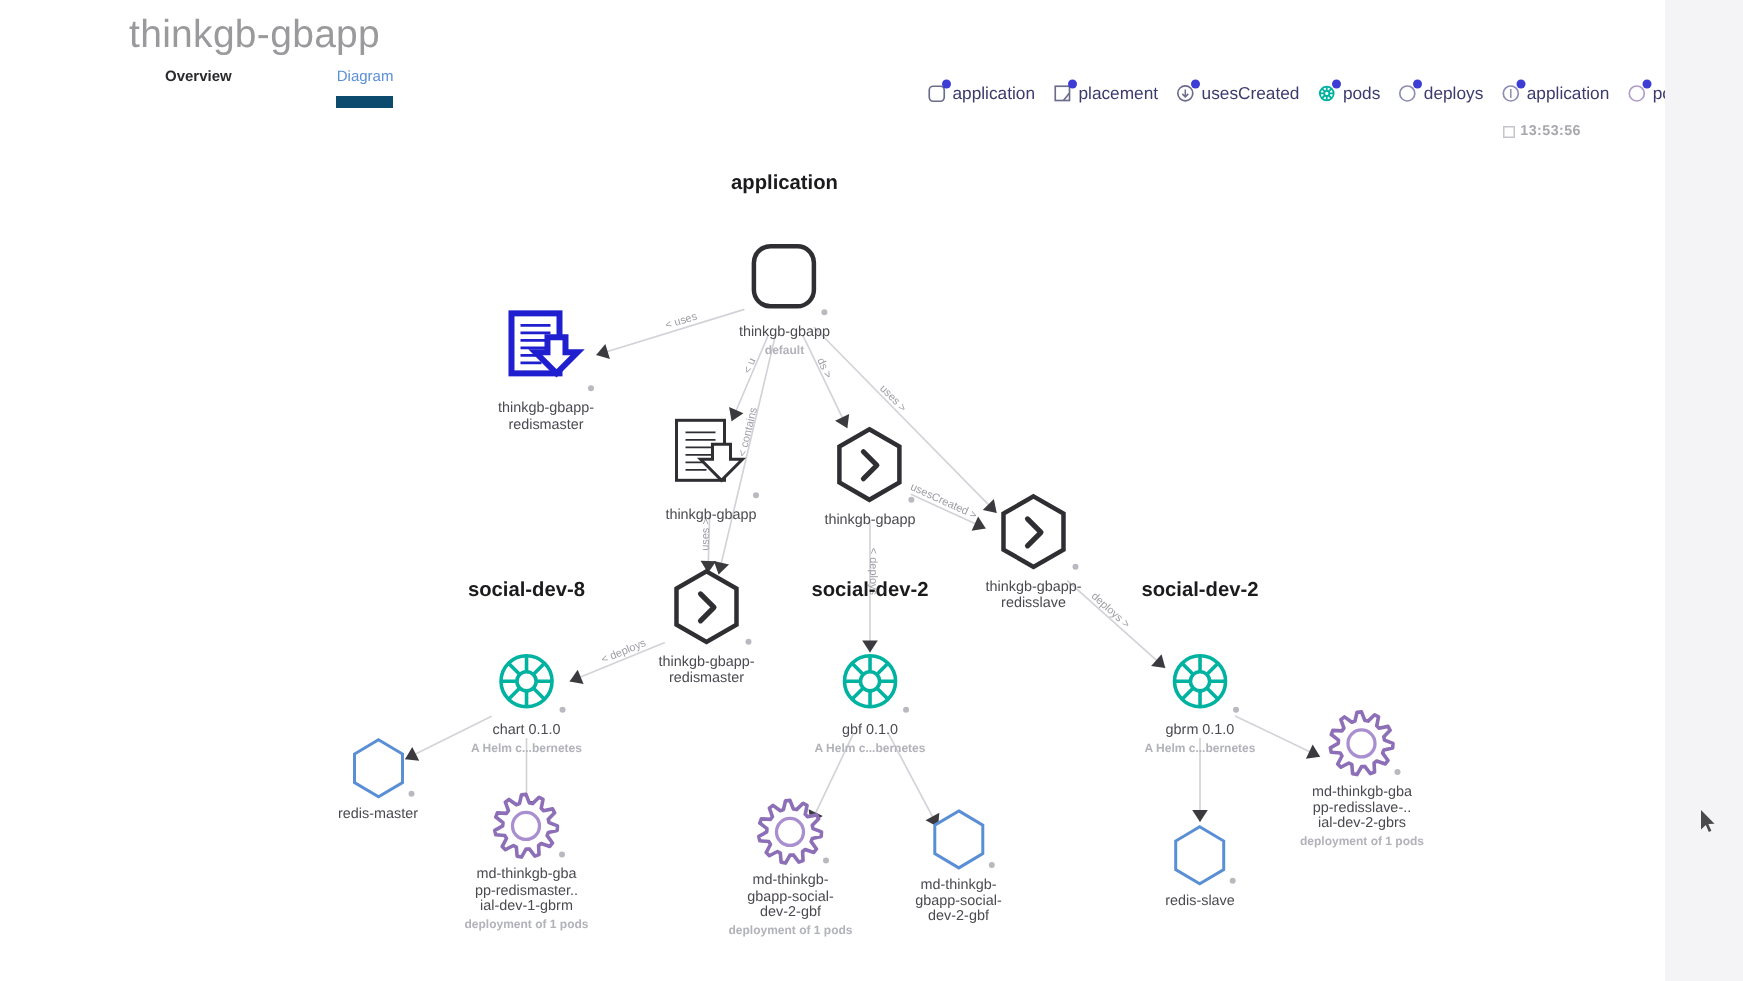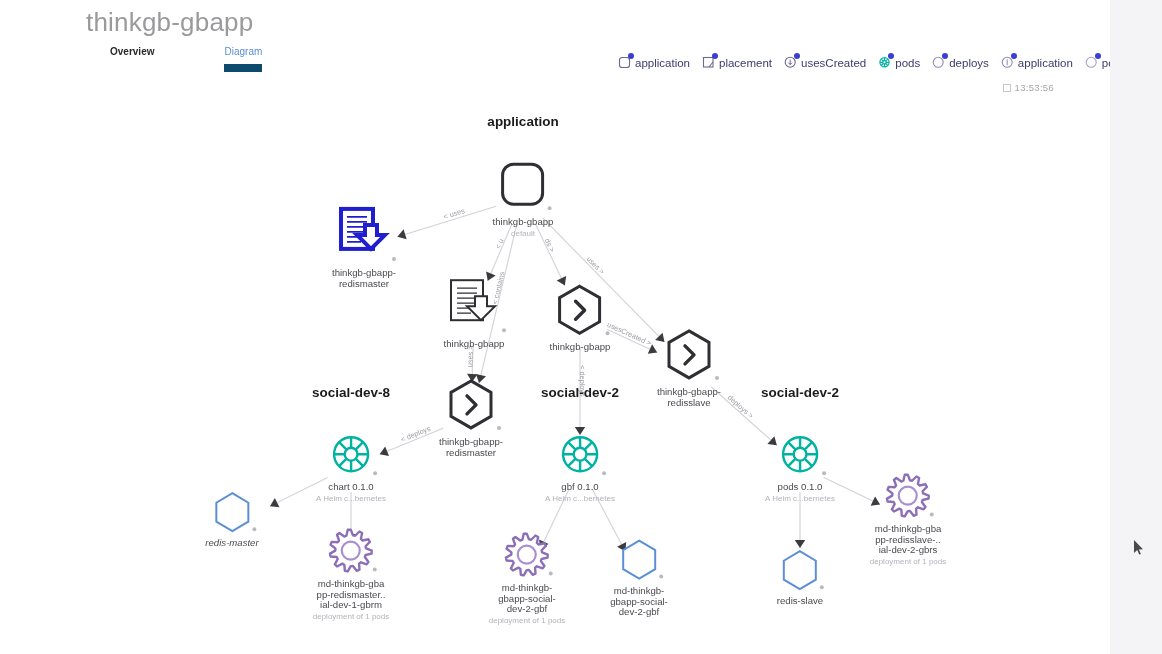--- a/index.html
+++ b/index.html
@@ -34,41 +34,41 @@
   .legend-item{display:flex;align-items:center;gap:2px;cursor:pointer;}
   .legend-glyph{position:relative;width:15px;height:15px;flex:0 0 15px;}
   .legend-label{font-size:11.5px;color:#3b3b6e;white-space:nowrap;}
   .legend-dot{
     position:absolute;right:-1px;top:-2px;width:6px;height:6px;border-radius:50%;
     background:#3d3dd6;
   }
   #timestamp{
     position:absolute;right:56px;top:82px;
     font-size:9.5px;color:#a7a7ad;letter-spacing:.3px;
-    display:flex;align-items:center;gap:4px;
+    display:flex;align-items:center;gap:4px;font-weight:bold;
   }
   .ts-box{width:6px;height:6px;border:1px solid #c5c5cb;display:inline-block;}
   
   #canvas{position:absolute;left:0;top:106px;width:1110px;height:548px;background:#fff;}
   #edges{position:absolute;left:0;top:0;width:1110px;height:548px;}
   
   .node{position:absolute;transform:translate(-50%,-50%);
         display:flex;flex-direction:column;align-items:center;cursor:pointer;}
   .node .glyph{position:relative;display:flex;align-items:center;justify-content:center;}
   .node .cluster-title{
     position:absolute;left:50%;transform:translateX(-50%);
     white-space:nowrap;font-size:13.5px;font-weight:700;color:#1b1b1d;
   }
   .node .label{
     margin-top:3px;text-align:center;font-size:9.6px;color:#4a4a50;
     line-height:10.6px;white-space:pre-line;
   }
   .node .sub{
     text-align:center;font-size:8px;color:#b2b2ba;line-height:9px;
-    white-space:pre-line;margin-top:1px;
+    white-space:pre-line;margin-top:1px;font-weight:bold;
   }
   .status-dot{
     position:absolute;width:4px;height:4px;border-radius:50%;
     background:#b9b9c0;
   }
   
   #right-strip{
     position:absolute;left:1110px;top:0;width:52px;height:654px;background:#f4f4f6;
   }
   #cursor{position:absolute;left:1134px;top:540px;width:10px;height:16px;}
@@ -320,24 +320,24 @@
         <span class="glyph">
           <svg width="50" height="50" viewBox="0 0 50 50">
       <g stroke="#00b2a0" stroke-width="2.4" fill="none">
         <circle cx="25" cy="25" r="17"></circle>
               <circle cx="25" cy="25" r="6.4"></circle>
         <path d="M25 8v10.6M25 31.4V42M8 25h10.6M31.4 25H42M13 13l7.5 7.5M29.5 29.5L37 37M37 13l-7.5 7.5M20.5 29.5L13 37"></path>
       </g>
     </svg>
              <span class="status-dot" style="right:-1px;bottom:4px"></span>
            </span>
-        <span class="label">pods 0.1.0</span>
+        <span class="label">gbrm 0.1.0</span>
         <span class="sub">A Helm c...bernetes</span>
       </div>
-      <div class="node" style="left: 232px; top: 413px; font-style: italic;">
+      <div class="node" style="left: 252px; top: 413px;">
         <span class="glyph">
           <svg width="46" height="46" viewBox="0 0 46 46">
       <polygon points="23,4 39,13.5 39,32.5 23,42 7,32.5 7,13.5" fill="#fff" stroke="#5a8fd6" stroke-width="2"></polygon>
     </svg>
              <span class="status-dot" style="right:-1px;bottom:4px"></span>
            </span>
         <span class="label">redis-master</span>
       </div>
       <div class="node" style="left: 351px; top: 467px;">
         <span class="glyph">

